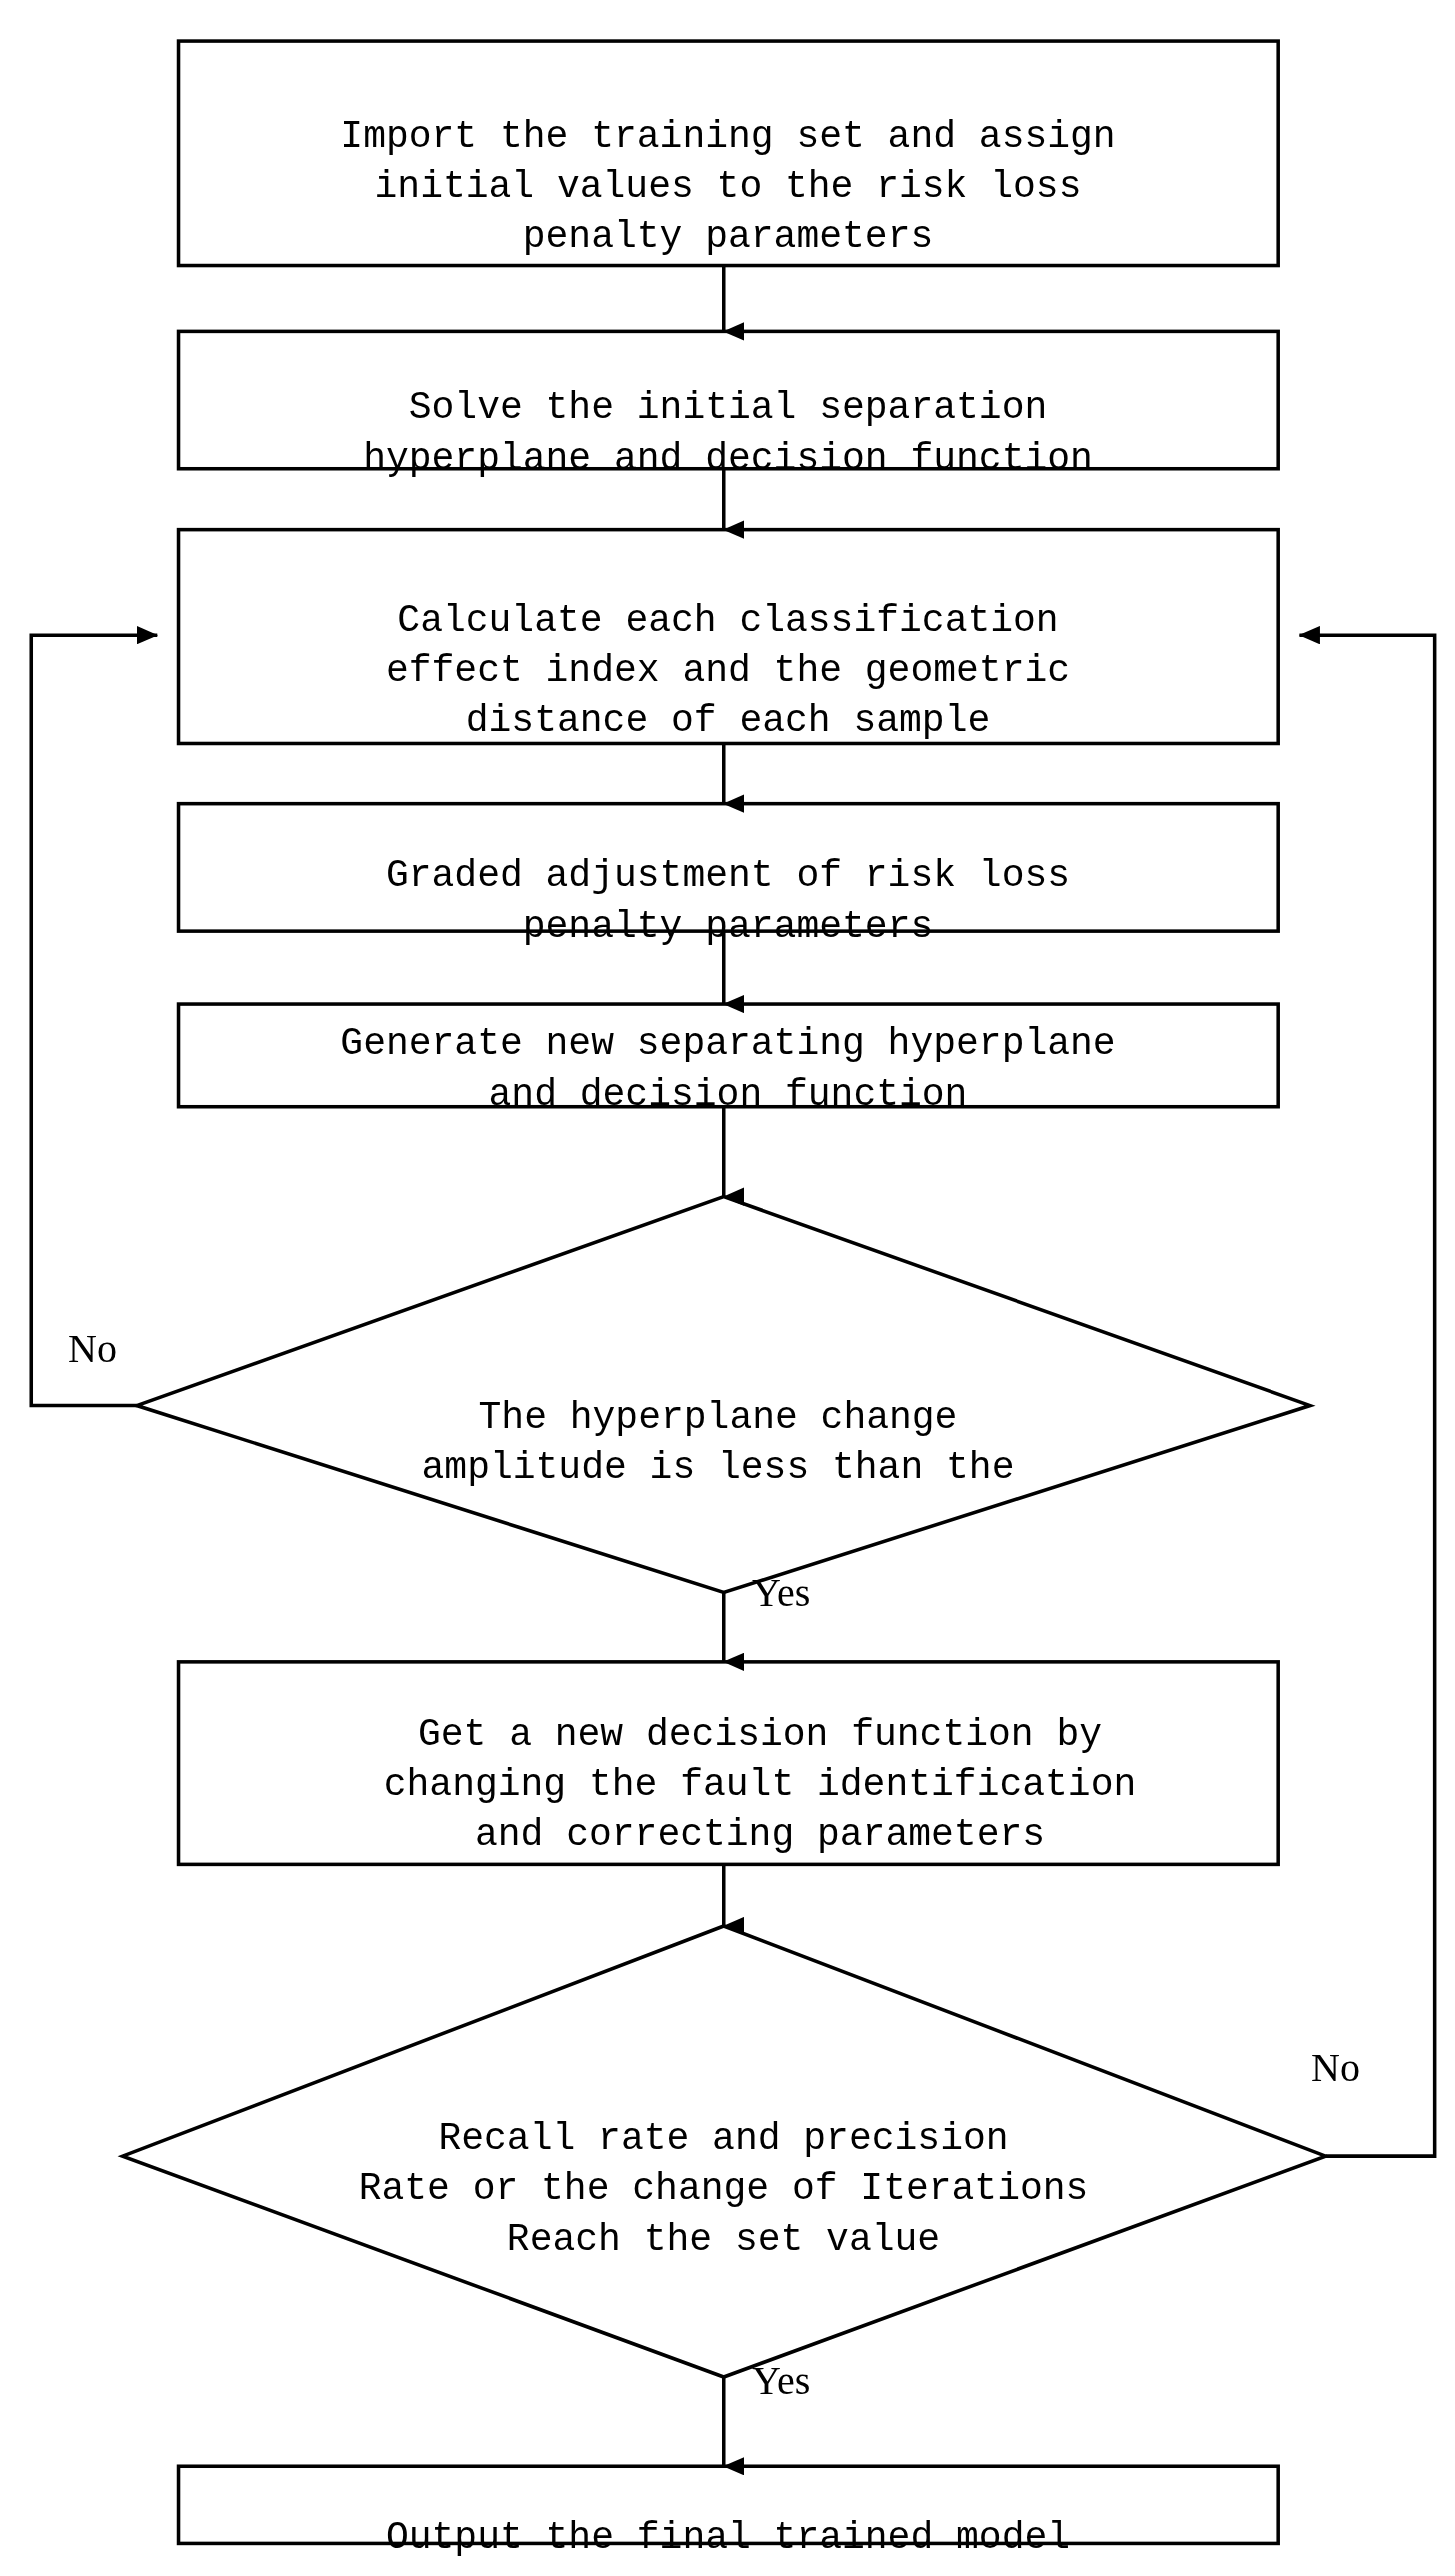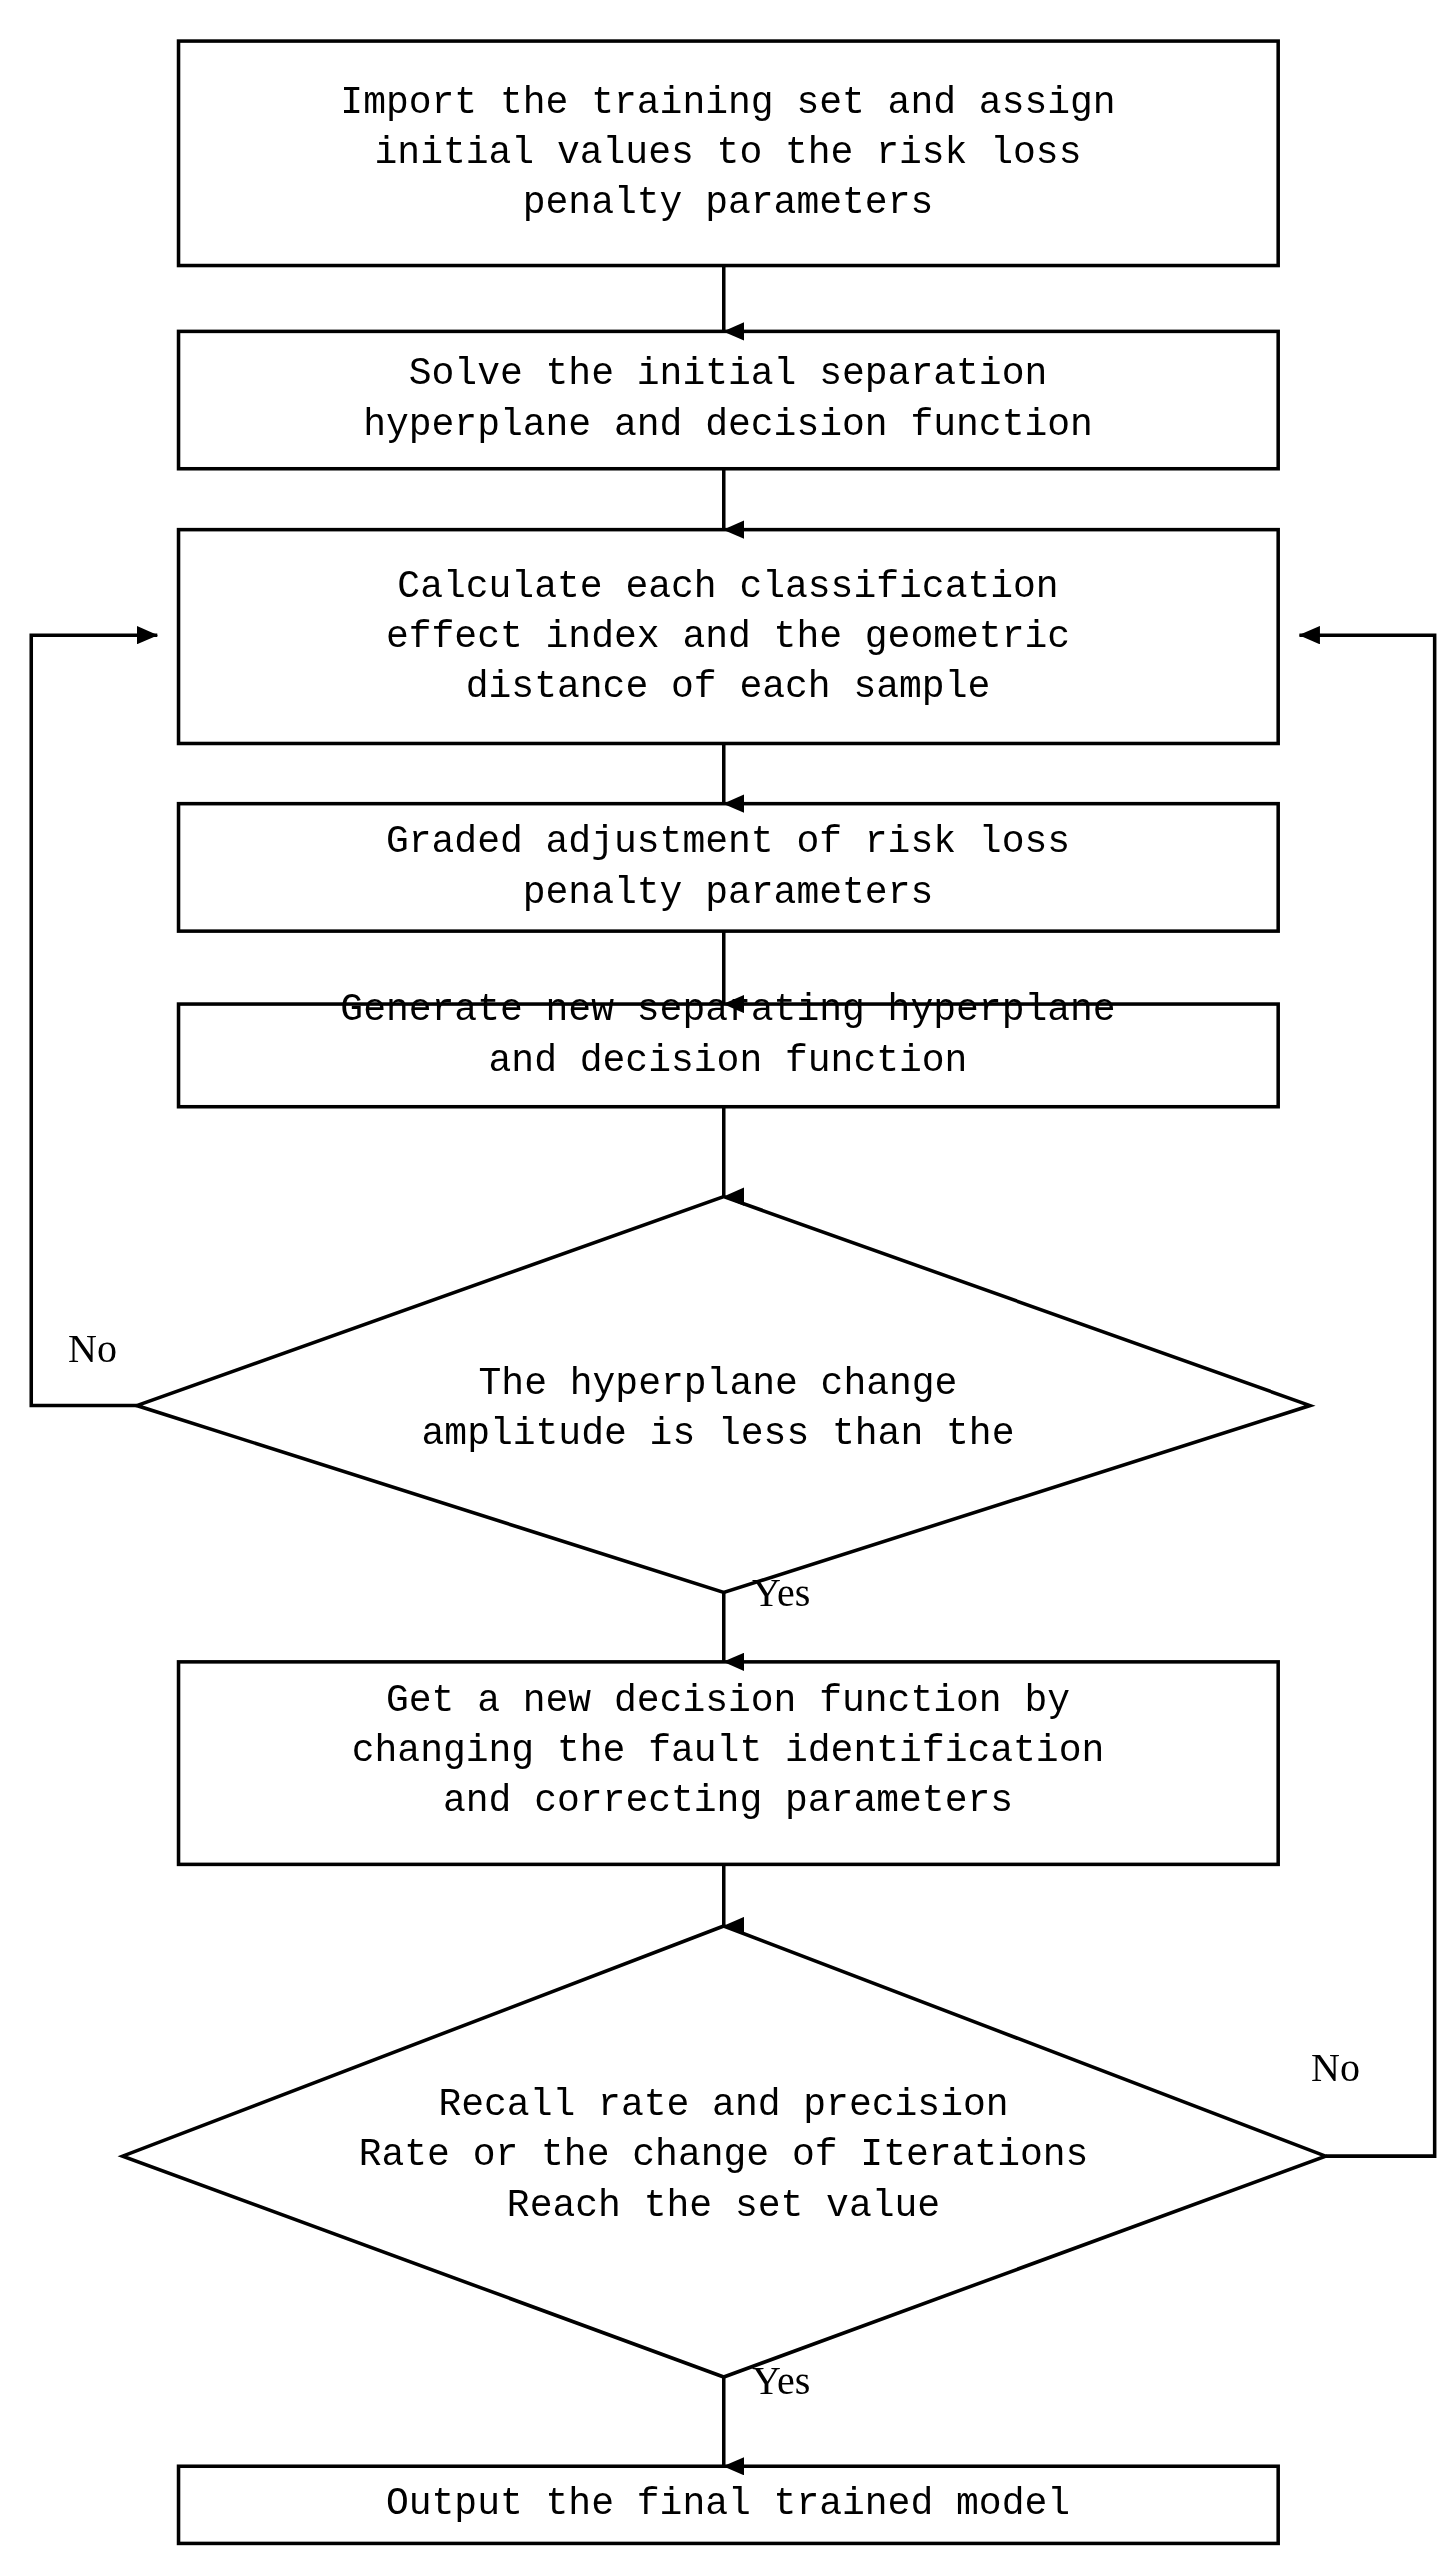--- a/index.html
+++ b/index.html
@@ -31,20 +31,21 @@
     align-items: center;
     justify-content: center;
     text-align: center;
     color: #000000;
     font-family: "Liberation Mono", "DejaVu Sans Mono", monospace;
     font-size: 38px;
     line-height: 1.32;
     letter-spacing: 0px;
     white-space: pre;
     pointer-events: none;
+    margin-top: 34px;
   }
   .edge-label {
     position: absolute;
     color: #000000;
     font-family: "Liberation Serif", "DejaVu Serif", serif;
     font-size: 40px;
     line-height: 1;
     white-space: pre;
     text-align: center;
   }
@@ -132,21 +133,21 @@
   <div class="node-text" style="left:178px; top:976px; width:1100px; height:119px;">
     <span class="node-line">Generate new separating hyperplane</span>
     <span class="node-line">and decision function</span>
   </div>
 
   <div class="node-text" style="left:180px; top:1310px; width:1076px; height:198px;text-align:right;">
     <span class="node-line">The hyperplane change</span>
     <span class="node-line">amplitude is less than the</span>
   </div>
 
-  <div class="node-text" style="left:178px; top:1662px; width:1100px; height:178px;">
+  <div class="node-text" style="left:178px; top:1662px; width:1100px; height:178px;padding-left:32px;">
     <span class="node-line">Get a new decision function by</span>
     <span class="node-line">changing the fault identification</span>
     <span class="node-line">and correcting parameters</span>
   </div>
 
   <div class="node-text" style="left:164px; top:2053px; width:1119px; height:205px;">
     <span class="node-line">Recall rate and precision</span>
     <span class="node-line">Rate or the change of Iterations</span>
     <span class="node-line">Reach the set value</span>
   </div>

